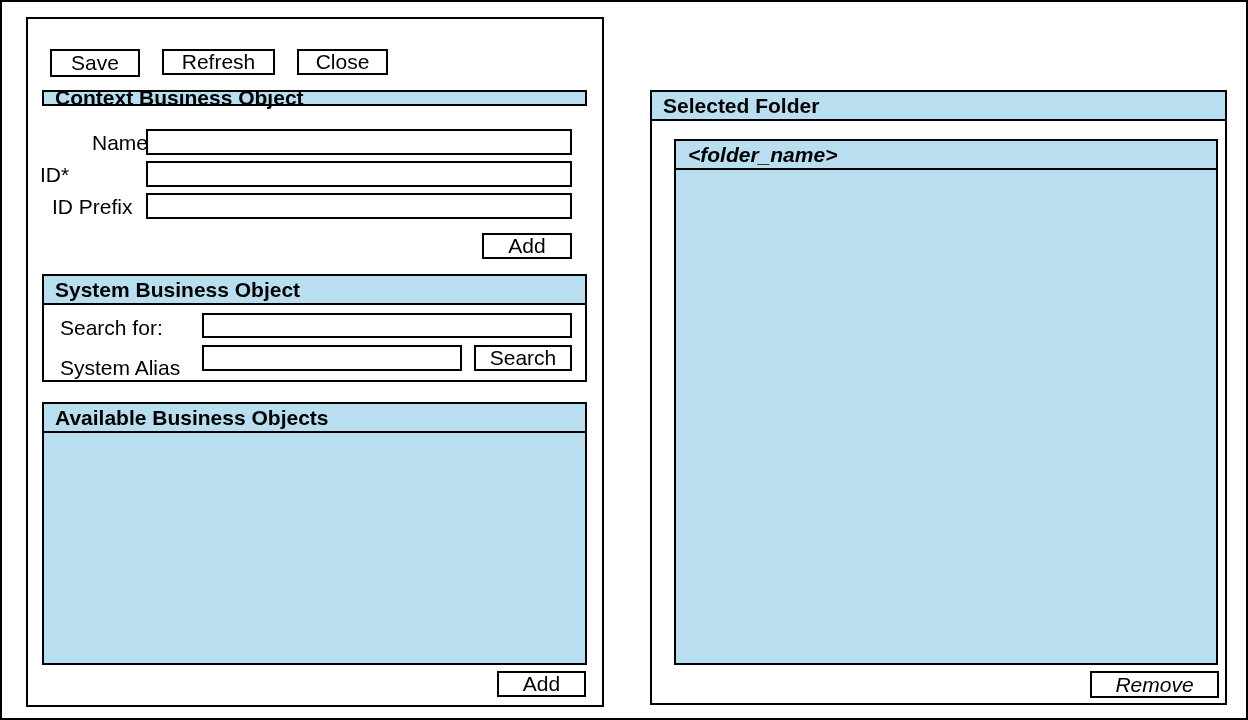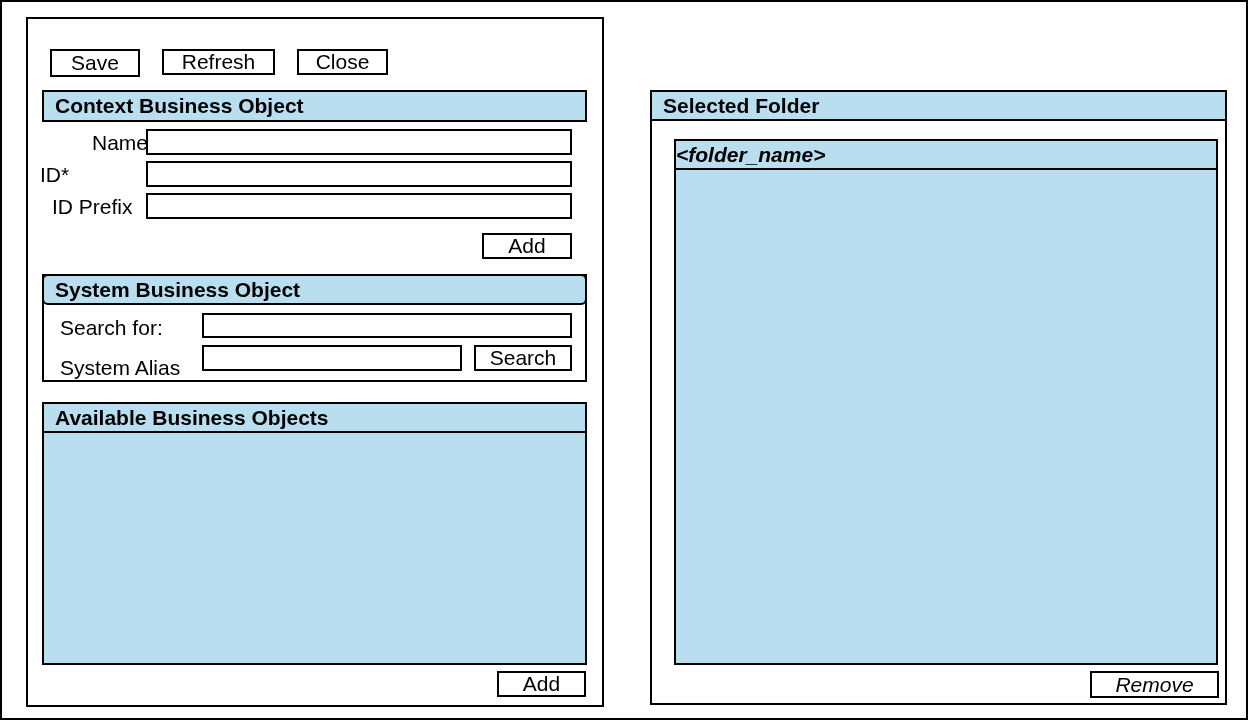--- a/index.html
+++ b/index.html
@@ -67,48 +67,49 @@
   }
   .folderhdr {
     position: absolute;
     background: #B9DEEF;
     border: 2px solid #000;
     font-size: 21px;
     font-weight: bold;
     font-style: italic;
     display: flex;
     align-items: center;
+    padding-left: 12px;
   }
 </style>
 </head>
 <body>
 
 <div id="canvas">
 
   <div class="panel" style="left:24px; top:15px; width:578px; height:690px;"></div>
 
   <button class="btn" style="left:48px; top:47px; width:90px; height:28px;">Save</button>
   <button class="btn" style="left:160px; top:47px; width:113px; height:26px;">Refresh</button>
   <button class="btn" style="left:295px; top:47px; width:91px; height:26px;">Close</button>
 
-  <div class="hdr" style="left:40px; top:88px; width:545px; height:32px;">Context Business Object</div>
+  <div class="hdr" style="left:40px; top:88px; width:545px; height:16px;">Context Business Object</div>
 
   <div class="lbl" style="left:50px; top:128px;margin-left:40px;">Name</div>
   <input class="inp" style="left: 144px; top: 127px; width: 426px; height: 26px;" value="">
 
   <div class="lbl" style="left:38px; top:160px;">ID*</div>
   <input class="inp" style="left: 144px; top: 159px; width: 426px; height: 26px;" value="">
 
   <div class="lbl" style="left:50px; top:192px;">ID Prefix</div>
   <input class="inp" style="left: 144px; top: 191px; width: 426px; height: 26px;" value="">
 
   <button class="btn" style="left:480px; top:231px; width:90px; height:26px;">Add</button>
 
   <div class="whitebox" style="left:40px; top:272px; width:545px; height:108px;"></div>
-  <div class="hdr" style="left:40px; top:272px; width:545px; height:31px;border-radius:6px;">System Business Object</div>
+  <div class="hdr" style="left:40px; top:272px; width:545px; height:31px;">System Business Object</div>
 
   <div class="lbl" style="left:58px; top:313px;">Search for:</div>
   <input class="inp" style="left: 200px; top: 311px; width: 370px; height: 25px;" value="">
 
   <div class="lbl" style="left:58px; top:329px;margin-top:24px;">System Alias</div>
   <input class="inp" style="left: 200px; top: 343px; width: 260px; height: 26px;" value="">
   <button class="btn" style="left:472px; top:343px; width:98px; height:26px;">Search</button>
 
   <div class="hdr" style="left:40px; top:400px; width:545px; height:31px;">Available Business Objects</div>
   <div class="bluearea" style="left:40px; top:429px; width:545px; height:234px;"></div>

